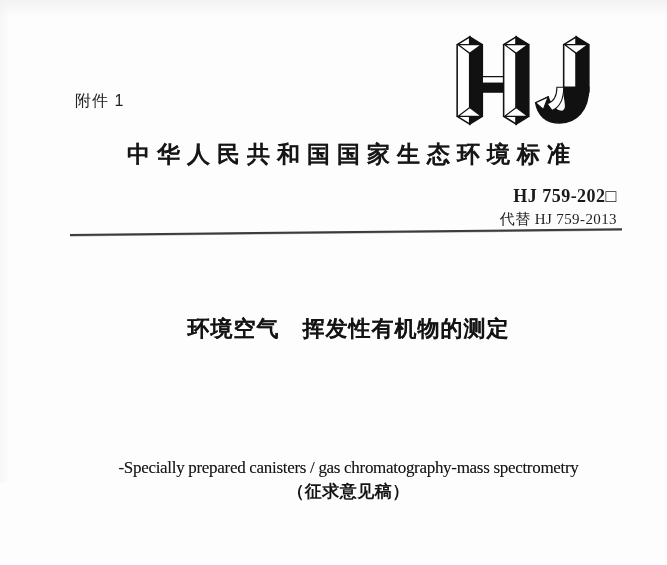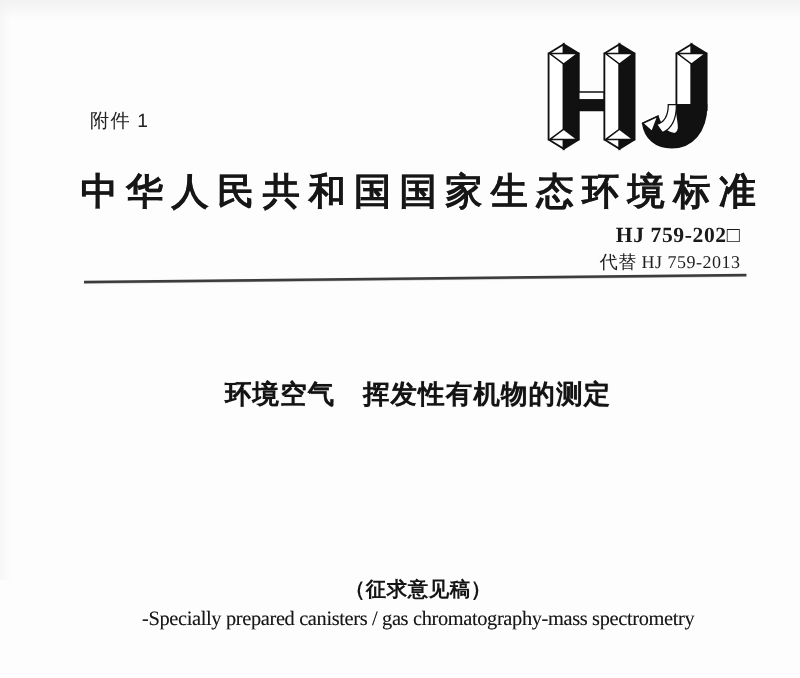--- a/index.html
+++ b/index.html
@@ -28,21 +28,21 @@
     letter-spacing:1px;
   }
 
   .logo{left:452px;top:34px;width:142px;height:92px;}
   .logo svg{display:block;width:100%;height:100%;}
   .visually-hidden{position:absolute;width:1px;height:1px;overflow:hidden;clip:rect(0 0 0 0);white-space:nowrap;}
 
   .org-title{
     top:139px;
     font-family:"Liberation Serif","DejaVu Serif",serif;
-    font-size:31px;font-weight:700;color:#161616;
+    font-size:23px;font-weight:700;color:#161616;
     letter-spacing:7px;text-indent:7px;
     white-space:nowrap;
     text-shadow:0 0 .5px rgba(0,0,0,.55);
   }
 
   .code-block{
     right:50px;top:186px;
     text-align:right;line-height:1.18;
   }
   .code{
@@ -69,21 +69,21 @@
     line-height:48px;letter-spacing:1px;
     text-shadow:0 0 .6px rgba(0,0,0,.6);
   }
 
   .en-line{
     font-size:17px;font-weight:400;color:#181818;
     letter-spacing:-.3px;white-space:nowrap;
     text-shadow:0 0 .4px rgba(0,0,0,.4);
   }
   .en1{top:420px;}
-  .en2{top:458px;margin-top:48px;}
+  .en2{top:458px;}
 
   .draft{
     top:480px;
     font-family:Liberation Mono, monospace;
     font-size:17px;font-weight:700;color:#151515;
     letter-spacing:.5px;
   }
 </style>
 </head>
 <body>

